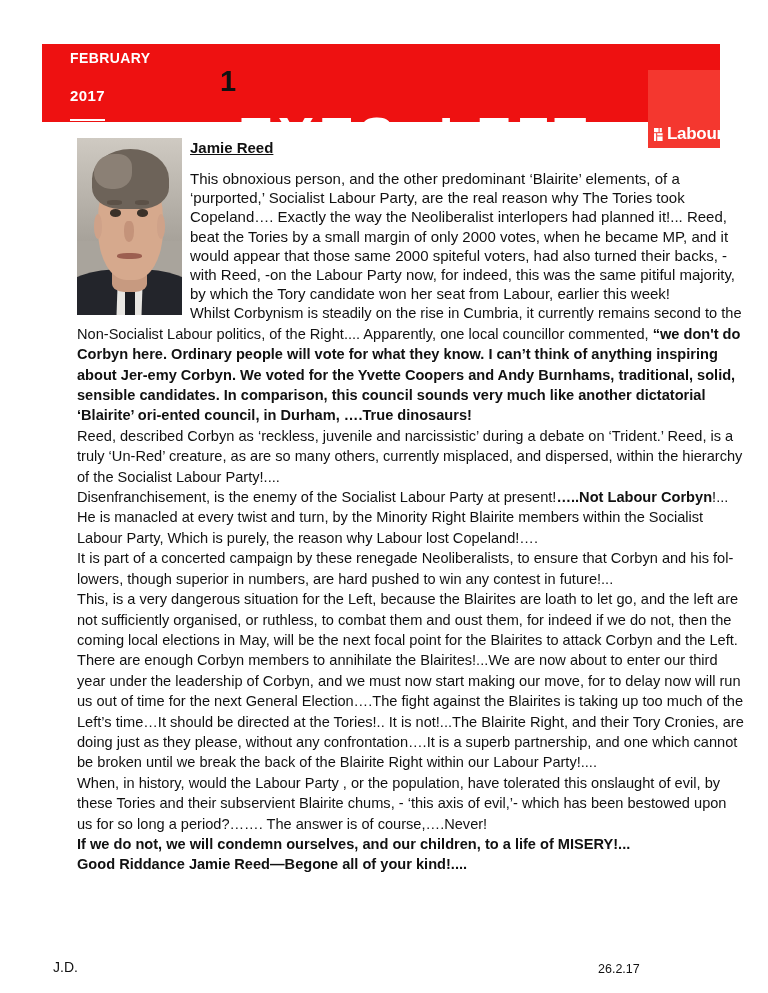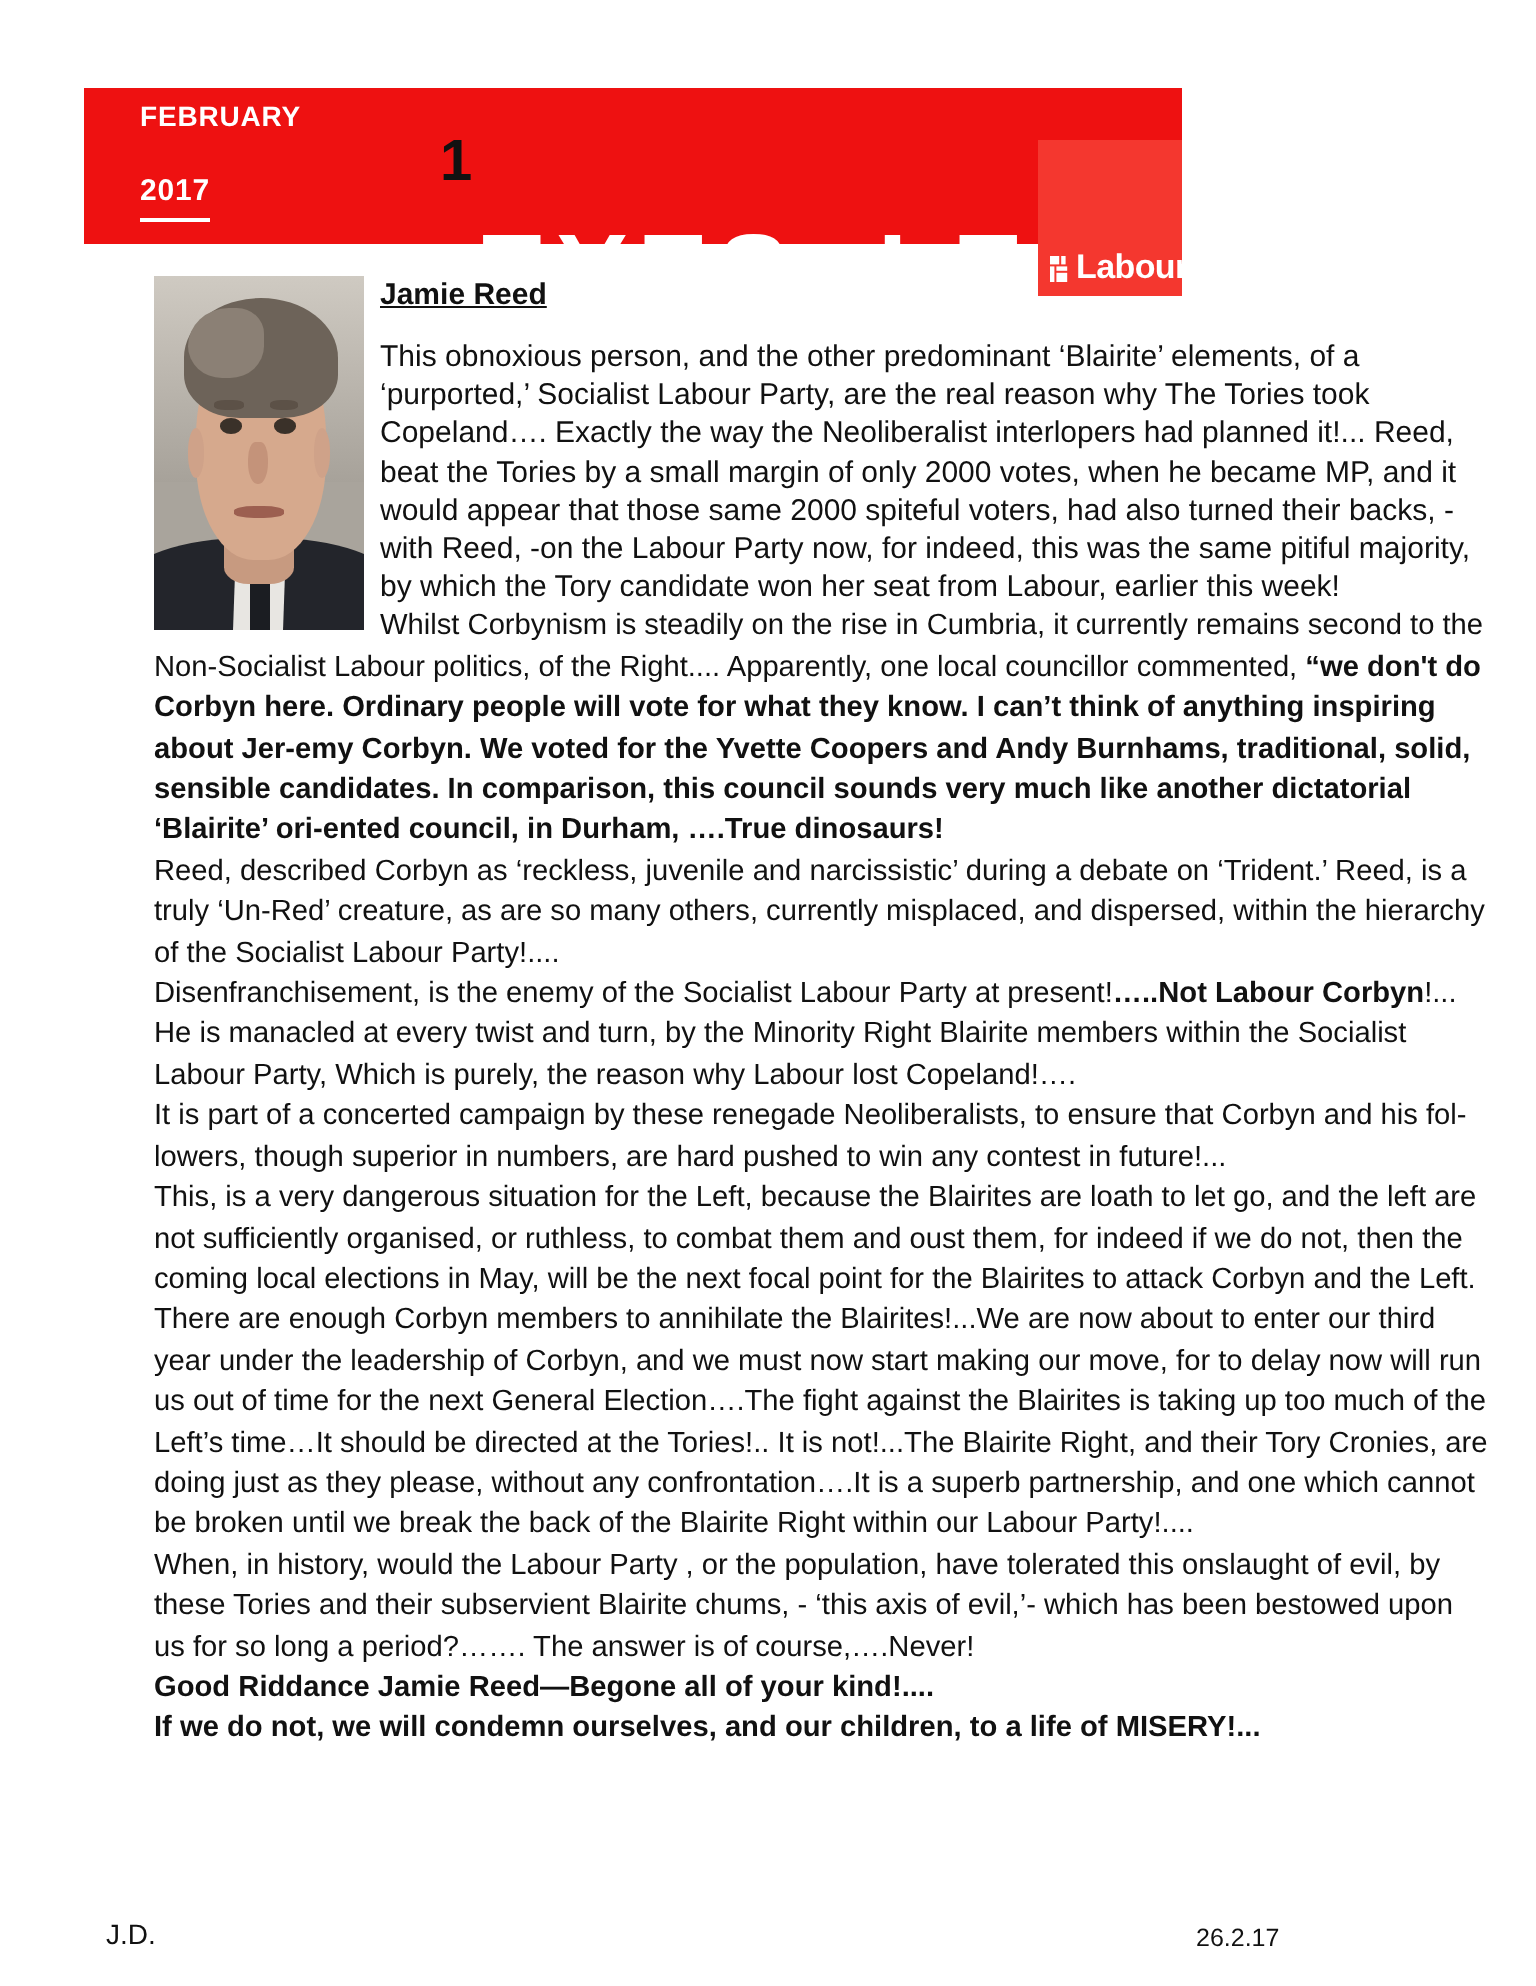--- a/index.html
+++ b/index.html
@@ -14,21 +14,21 @@
     color: #111111;
     position: relative;
     overflow: hidden;
   }
 
   
   .banner {
     position: absolute;
     left: 42px;
     top: 44px;
-    width: 549px;
+    width: 678px;
     height: 78px;
     background: #ee1111;
     box-sizing: border-box;
   }
   .banner-date {
     position: absolute;
     left: 28px;
     top: 6px;
     width: 150px;
     color: #ffffff;
@@ -41,21 +41,21 @@
     display: block;
   }
   .banner-year {
     font-size: 15px;
     font-weight: bold;
     letter-spacing: 0.4px;
     line-height: 16px;
     display: inline-block;
     margin-top: 22px;
     border-bottom: 2px solid #ffffff;
-    padding-bottom: 5px;
+    padding-bottom: 15px;
   }
   .banner-num {
     position: absolute;
     left: 178px;
     top: 17px;
     font-size: 29px;
     font-weight: bold;
     color: #111111;
     line-height: 40px;
   }
@@ -241,21 +241,21 @@
 Exactly the way the Neoliberalist interlopers had planned it!...
 Reed, beat the Tories by a small margin of only 2000 votes, when he became MP, and it would appear that those same 2000 spiteful voters, had also turned their backs, -with Reed, -on the Labour Party now, for indeed, this was the same pitiful majority, by which the Tory candidate won her seat from Labour, earlier this week!</p>
 
   <div id="paragraphs">
       <p class="para"><span>Whilst Corbynism is steadily on the rise in Cumbria, it currently remains second to the Non-Socialist Labour politics, of the Right.... Apparently, one local councillor commented, </span><b>“we don't do Corbyn here. Ordinary people will vote for what they know. I can’t think of anything inspiring about Jer-emy Corbyn. We voted for the Yvette Coopers and Andy Burnhams, traditional, solid, sensible candidates.  In comparison, this council sounds very much like another dictatorial ‘Blairite’ ori-ented council, in Durham, ….True dinosaurs!</b></p>
       <p class="para"><span>Reed, described Corbyn as ‘reckless, juvenile and narcissistic’ during a debate on ‘Trident.’ Reed, is a truly ‘Un-Red’ creature, as are so many others, currently misplaced, and dispersed, within the hierarchy of the Socialist Labour Party!....</span></p>
       <p class="para"><span>Disenfranchisement, is the enemy of the Socialist Labour Party at present!</span><b>…..Not Labour Corbyn</b><span>!... He is  manacled at every twist and turn, by the Minority Right Blairite members within the Socialist Labour Party, Which is purely, the reason why Labour lost Copeland!….</span></p>
       <p class="para"><span>It is part of a concerted campaign by these renegade Neoliberalists, to ensure that Corbyn and his fol-lowers, though superior in numbers,  are hard pushed to win any contest in future!...</span></p>
       <p class="para"><span>This, is a very dangerous situation for the Left, because the Blairites are loath to let go, and the left are not sufficiently organised, or ruthless, to combat them and oust them, for indeed if we do not, then the coming local elections in May, will be the next focal point for the Blairites to attack Corbyn and the Left. There are enough Corbyn members to annihilate the Blairites!...We are now about to enter our third year under the leadership of Corbyn, and we must now start making our move, for to delay now will run us out of time for the next General Election….The fight against the Blairites is taking up too much of the Left’s time…It should be directed at the Tories!.. It is not!...The Blairite Right, and their Tory Cronies, are doing just as they please, without any confrontation….It is a superb partnership, and one which cannot be broken until we break the  back of the Blairite Right within our Labour Party!....</span></p>
       <p class="para"><span>When, in history, would the Labour Party , or the  population, have tolerated this onslaught of evil, by these Tories and their subservient Blairite chums, - ‘this axis of evil,’- which has been bestowed upon us for so long a period?……. The answer is of course,….Never!</span></p>
+      <p class="para"><b>If we do not, we will condemn ourselves, and our children, to a life of MISERY!...</b></p>
       <p class="para"><b>Good Riddance Jamie Reed—Begone all of your kind!....</b></p>
-      <p class="para"><b>If we do not, we will condemn ourselves, and our children, to a life of MISERY!...</b></p>
     </div>
 </div>
 
 <div class="footer">
   <span class="footer-left">J.D.</span>
   <span class="footer-right">26.2.17</span>
 </div>
 
 </body></html>

